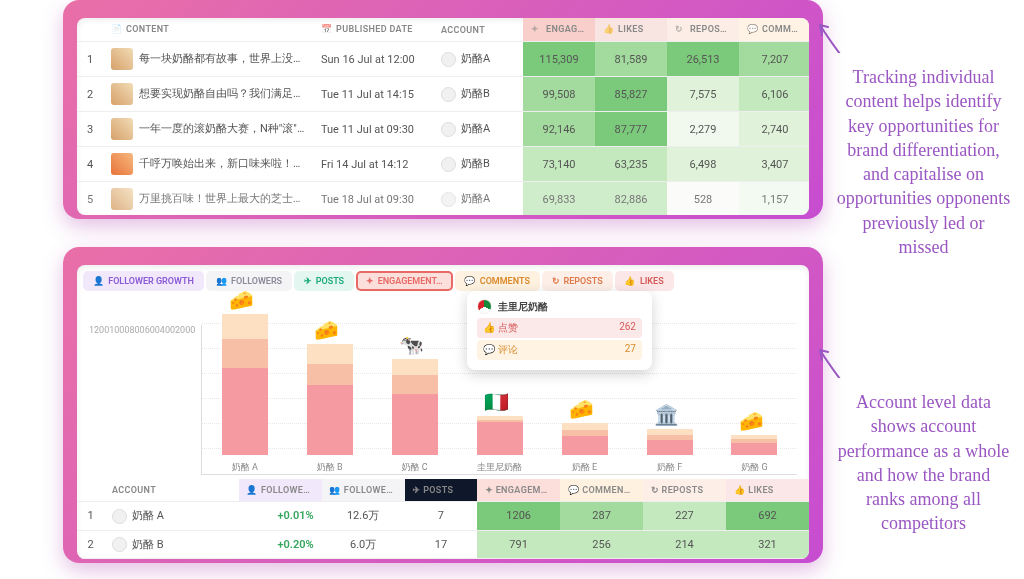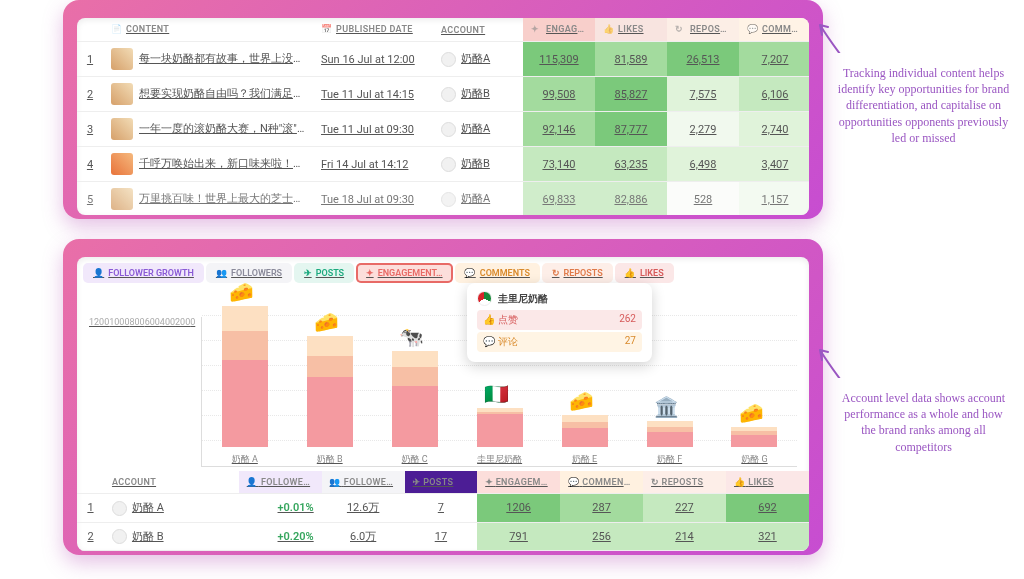--- a/index.html
+++ b/index.html
@@ -9,23 +9,22 @@
     font-family:-apple-system,BlinkMacSystemFont,"Segoe UI",Roboto,Arial,sans-serif;
     font-size:11px;color:#555;
     position:relative;overflow:hidden;
   }
   .wrap{position:absolute;left:63px;top:0;width:760px;}
   .panel{
     background:linear-gradient(135deg,#e96fa8 0%,#c74dd1 100%);
     border-radius:16px;
     padding:18px 14px 4px 14px;
     box-shadow:0 8px 20px rgba(180,80,180,.35);
-    margin-bottom:20px;
+    margin-bottom:28px;
     position:relative;
-    text-decoration:underline;
   }
   .card{
     background:#fff;border-radius:8px;overflow:hidden;
     box-shadow:0 2px 6px rgba(0,0,0,.08) inset;
   }
   
   table{width:100%;border-collapse:collapse;table-layout:fixed;}
   th,td{padding:6px 8px;text-align:left;white-space:nowrap;overflow:hidden;text-overflow:ellipsis;border-bottom:1px solid #eee;}
   th{font-size:9px;letter-spacing:.04em;color:#888;font-weight:600;}
   td{font-size:11px;}
@@ -92,27 +91,27 @@
   
   .acct-tbl th{font-size:9px;}
   .acct-tbl td{font-size:11px;}
   col.aidx{width:26px;}
   col.an{width:130px;}
   col.s{width:80px;}
   col.s2{width:70px;}
   .grow{color:#36a65e;font-weight:600;text-align:right;}
   .hdr-f1{background:#f1e8fb;}
   .hdr-f2{background:#f4f4f7;}
-  .hdr-p{background:#4c1d95;}
+  .hdr-p{background:#0f172a;}
   .hdr-e{background:#fcdedb;}
   .hdr-c{background:#fff1e0;}
   .hdr-r{background:#fdeee8;}
   .hdr-l{background:#fbe7e7;}
   
-  .note{position:absolute;width:175px;font-family:"Comic Sans MS","Segoe Script",cursive;color:#9a56c2;font-size:12px;line-height:1.35;text-align:center;}
+  .note{position:absolute;width:175px;font-family:"Comic Sans MS","Segoe Script",cursive;color:#9a56c2;font-size:18px;line-height:1.35;text-align:center;}
   .note1{left:836px;top:65px;}
   .note2{left:836px;top:390px;}
   .arrow{position:absolute;width:30px;height:30px;}
 </style>
 </head>
 <body>
 
 <div class="wrap">
 
   <div class="panel">

